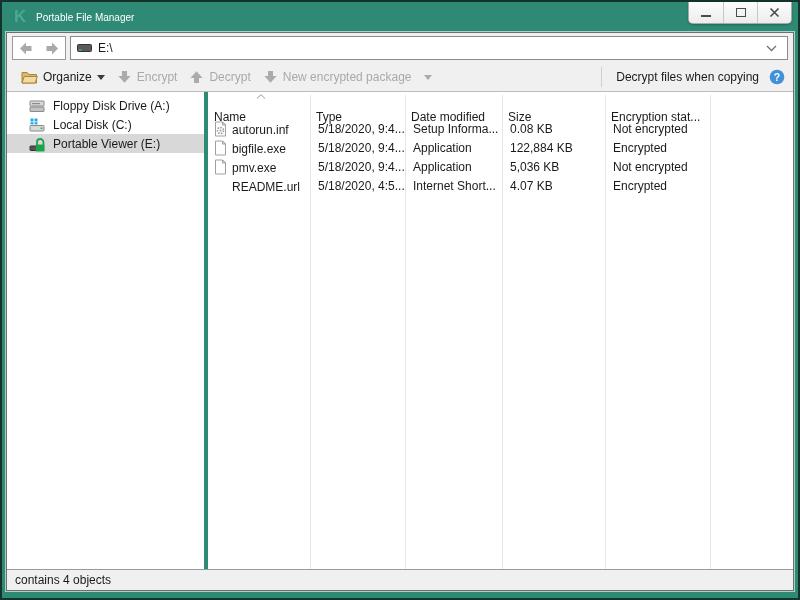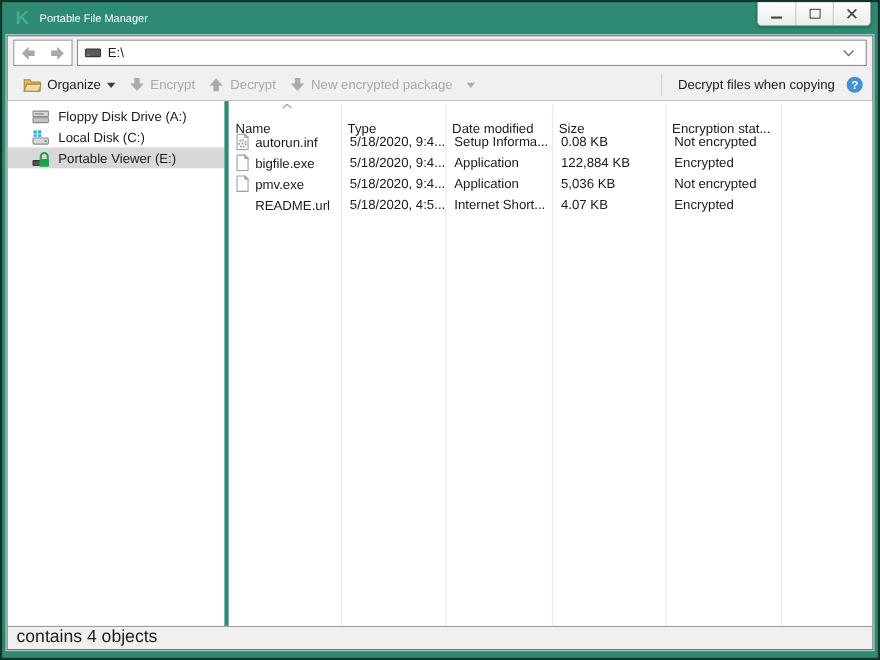--- a/index.html
+++ b/index.html
@@ -92,21 +92,21 @@
 
   .rows { position: relative; }
   .row { display: grid; grid-template-columns: 102px 95px 97px 103px 105px 1fr; height: 19px; align-items: center; cursor: default; }
   .cell { padding-left: 8px; white-space: nowrap; overflow: hidden; }
   .name-cell { display: flex; align-items: flex-end; gap: 4px; padding-left: 5px; }
   .file-icon-slot { width: 15px; height: 16px; display: inline-flex; flex: none; }
 
   
   .statusbar {
     height: 21px; background: #f0f0f0; border-top: 1px solid #9a9a9a;
-    display: flex; align-items: center; padding: 0 8px; font-size: 16px;
+    display: flex; align-items: center; padding: 0 8px; font-size: 12px;
   }
 </style>
 </head>
 <body>
 
 <div class="window">
 
   <div class="titlebar">
     <span class="k-logo">K</span>
     <span class="win-title">Portable File Manager</span>

